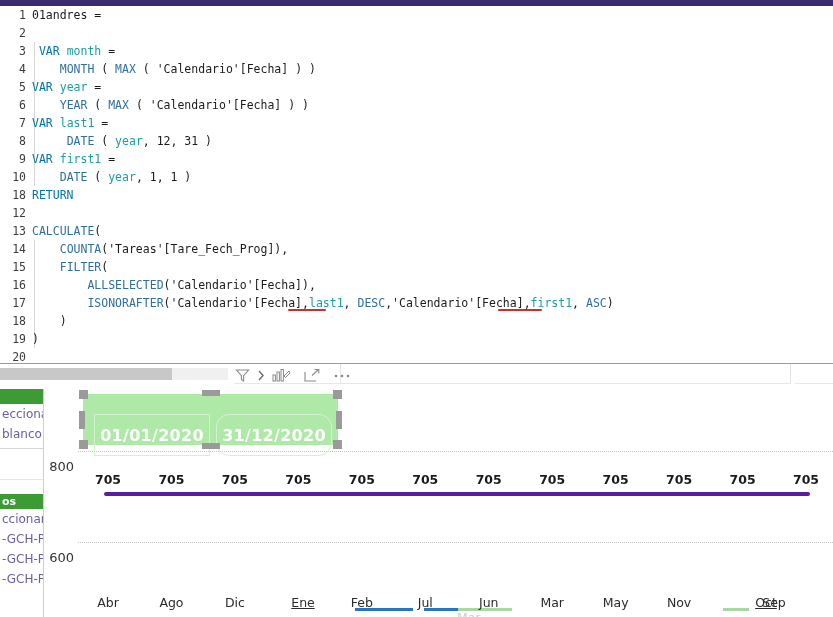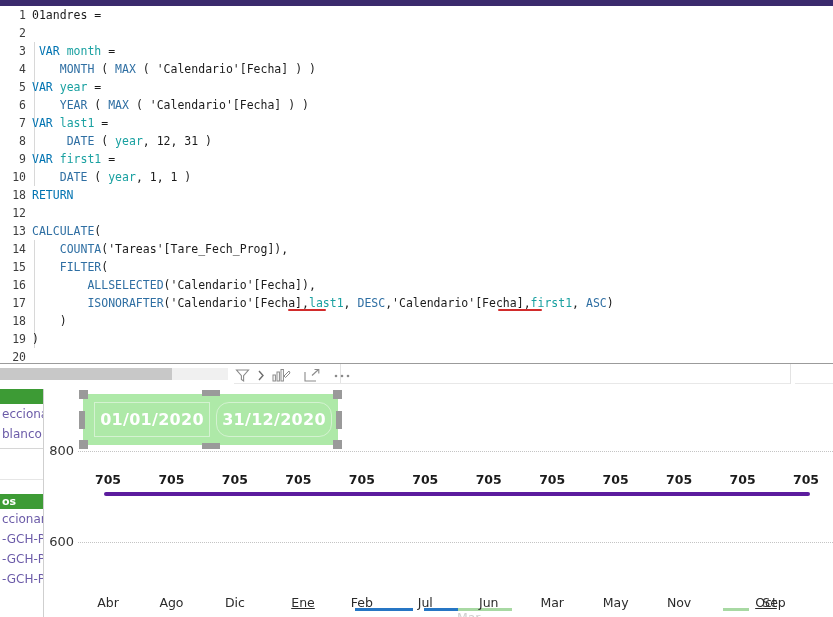--- a/index.html
+++ b/index.html
@@ -109,42 +109,42 @@
 
   
   .slicer-selected {
     position: absolute; left: 79px; top: 26px; width: 263px; height: 59px;
   }
   .slicer-body {
     position: absolute; left: 4px; top: 4px; width: 255px; height: 51px;
     background: #aee9a8;
   }
   .date-box {
-    position: absolute; top: 8px; height: 35px;
+    position: absolute; top: 20px; height: 42px;
     border: 1px solid #d4f2d1;
     color: #ffffff; font-size: 16px; font-weight: bold;
     display: flex; align-items: center; justify-content: center;
     letter-spacing: .3px;
   }
   .date-box-a { left: 11px; width: 116px; }
   .date-box-b { left: 133px; width: 116px; border-radius: 13px; }
 
   
   .handle { position: absolute; background: #9a9a9a; }
   .h-corner { width: 9px; height: 9px; }
   .h-hwide  { width: 18px; height: 6px; }
   .h-vtall  { width: 6px; height: 18px; }
 
   
   .plot { position: absolute; left: 0; top: 0; width: 833px; height: 254px; }
 
   .y-label {
     position: absolute; font-size: 13px; color: #333333;
     font-family: "DejaVu Sans", "Liberation Sans", sans-serif;
-    text-align: right; width: 30px;
+    text-align: right; width: 30px; margin-top: 16px;
   }
   .gridline {
     position: absolute; left: 78px; width: 755px; height: 1px;
     border-top: 1px dotted #c4c4c4;
   }
   .series-line {
     position: absolute; left: 104px; top: 128px; width: 706px; height: 4px;
     background: #5c1c9e; border-radius: 2px;
   }
   .dl {

